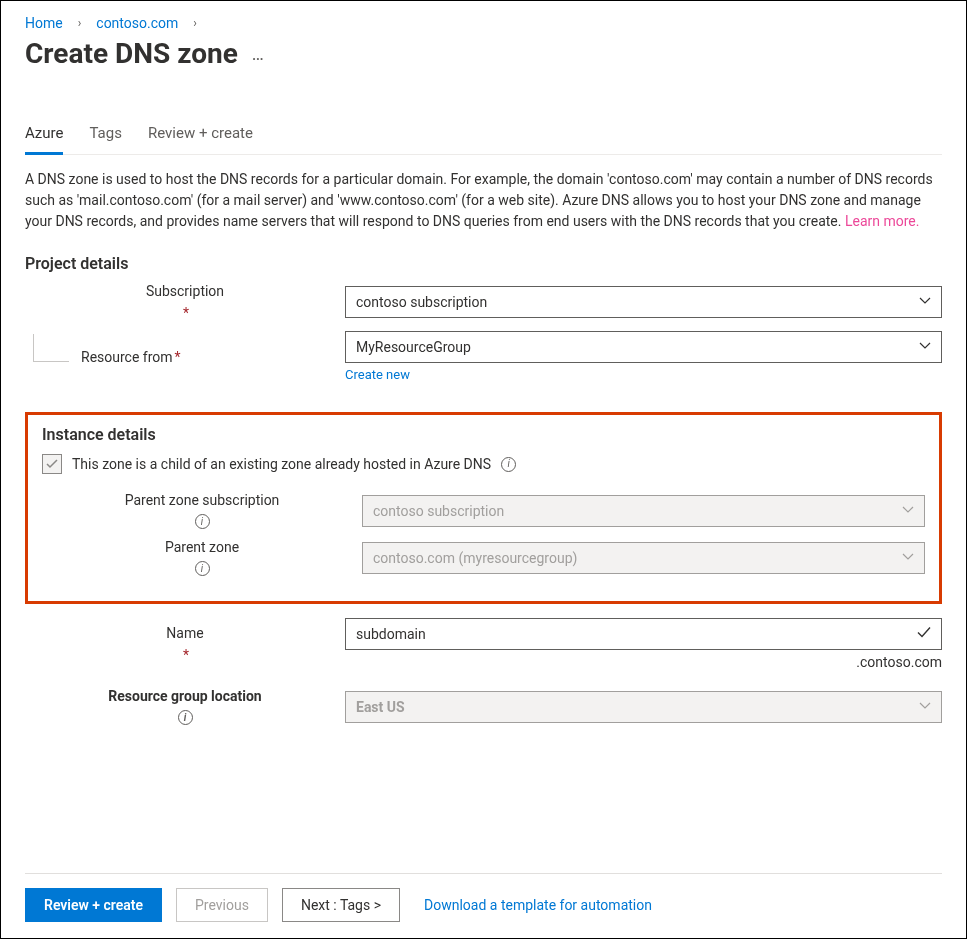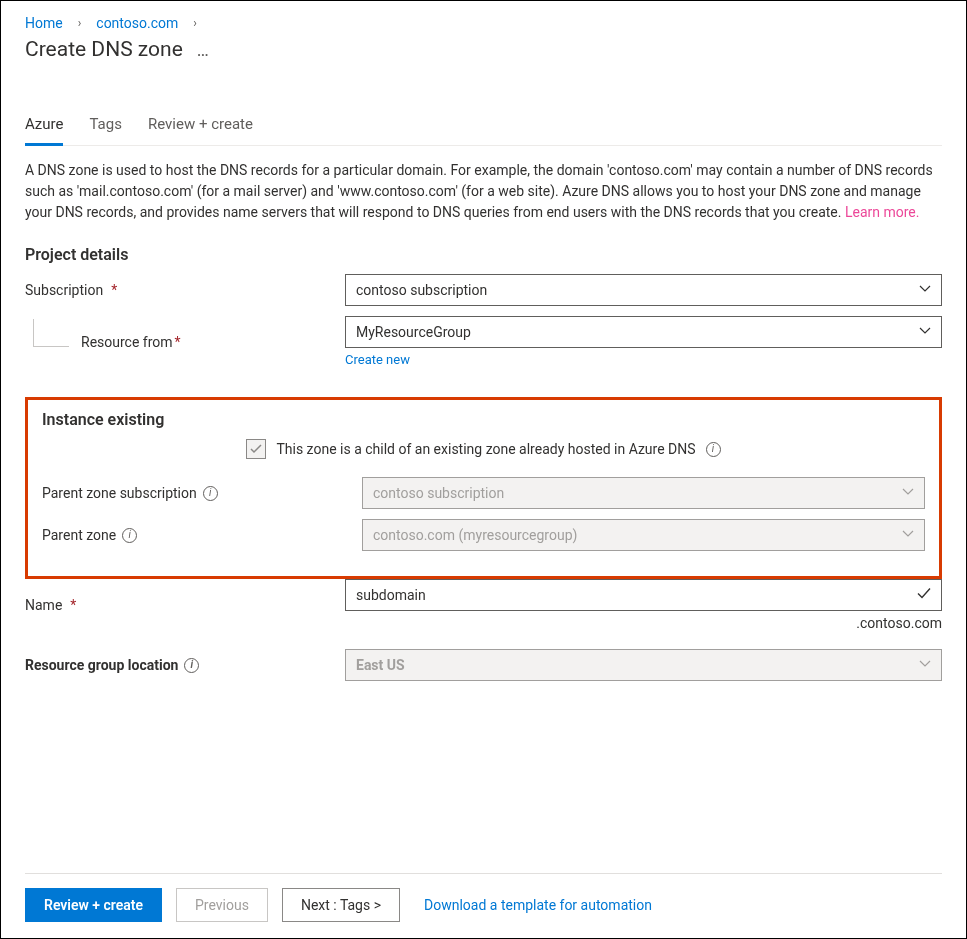--- a/index.html
+++ b/index.html
@@ -23,21 +23,21 @@
   .breadcrumb {
     display: flex;
     align-items: center;
     gap: 15px;
     font-size: 14px;
     margin-bottom: 6px;
   }
   .breadcrumb a { color: #0078d4; text-decoration: none; }
   .breadcrumb .chev { color: #605e5c; font-size: 12px; }
   .page-title-row { display: flex; align-items: center; gap: 14px; margin-bottom: 48px; }
-  .page-title { font-size: 21px; font-weight: 400; text-align: center; }
+  .page-title { font-size: 28px; font-weight: 700; text-align: center; }
   .ellipsis { color: #605e5c; font-size: 18px; letter-spacing: 2px; cursor: pointer; }
   .tabs { display: flex; gap: 26px; border-bottom: 1px solid #edebe9; }
   .tab {
     padding: 6px 0 10px 0;
     color: #605e5c;
     cursor: pointer;
     font-size: 15px;
   }
   .tab.active {
     color: #323130;
@@ -58,20 +58,21 @@
     display: flex;
     align-items: center;
     margin-bottom: 10px;
   }
   .form-row .label-col {
     width: 320px;
     display: flex;
     align-items: center;
     gap: 6px;
     font-size: 14px;
+    flex-direction: column;
   }
   .form-row.min-gap { margin-bottom: 4px; }
   .indent-connector {
     width: 36px;
     height: 28px;
     border-left: 1px solid #c8c6c4;
     border-bottom: 1px solid #c8c6c4;
     margin-left: 8px;
     margin-right: 12px;
     margin-top: -18px;
@@ -116,21 +117,21 @@
     right: 10px; top: 50%; transform: translateY(-50%);
   }
   .check svg { width: 14px; height: 14px; }
   .link-small { color: #0078d4; font-size: 13px; cursor: pointer; display: inline-block; margin-top: 4px; }
   .suffix-row { display:flex; justify-content:flex-end; font-size: 14px; color:#323130; margin-top:4px; }
   .highlight-box {
     border: 3px solid #d83b01;
     padding: 10px 14px 12px 14px;
     margin-top: 26px;
   }
-  .check-row { display:flex; align-items:center; gap:10px; margin-top:8px; margin-bottom:18px;justify-content:center; }
+  .check-row { display:flex; align-items:center; gap:10px; margin-top:8px; margin-bottom:18px; }
   .cbox {
     width: 20px; height: 20px;
     border: 1px solid #8a8886;
     background: #f3f2f1;
     display:flex; align-items:center; justify-content:center;
   }
   .cbox svg { width:12px; height:12px; }
   .footer {
     margin-top: auto;
     border-top: 1px solid #e1dfdd;
@@ -225,21 +226,21 @@
           <svg viewBox="0 0 12 12">
               <path d="M1 3l5 5 5-5" stroke="#323130" stroke-width="1.2" fill="none"></path>
             </svg>
         </span>
       </div>
       <span class="link-small">Create new</span>
     </div>
   </div>
 
   <div class="highlight-box">
-    <div class="section-heading" style="margin-top:0;">Instance existing</div>
+    <div class="section-heading" style="margin-top:0;">Instance details</div>
 
     <div class="check-row">
       <div class="cbox">
         <svg viewBox="0 0 12 12">
             <path d="M1 6l3 3 7-7" stroke="#8a8886" stroke-width="1.5" fill="none"></path>
           </svg>
       </div>
       <span>This zone is a child of an existing zone already hosted in Azure DNS</span>
       <span class="info-icon">i</span>
     </div>
@@ -272,21 +273,21 @@
           <span class="chevron">
             <svg viewBox="0 0 12 12">
                 <path d="M1 3l5 5 5-5" stroke="#a19f9d" stroke-width="1.2" fill="none"></path>
               </svg>
           </span>
         </div>
       </div>
     </div>
   </div>
 
-  <div class="form-row" style="margin-bottom:4px;">
+  <div class="form-row" style="margin-top:14px; margin-bottom:4px;">
     <div class="label-col">
       <span>Name</span>
       <span class="req">*</span>
     </div>
     <div class="control-col">
       <div class="input input-with-check">
         <span>subdomain</span>
         <span class="check">
           <svg viewBox="0 0 14 14">
               <path d="M1 7l4 4 8-9" stroke="#323130" stroke-width="1.4" fill="none"></path>

